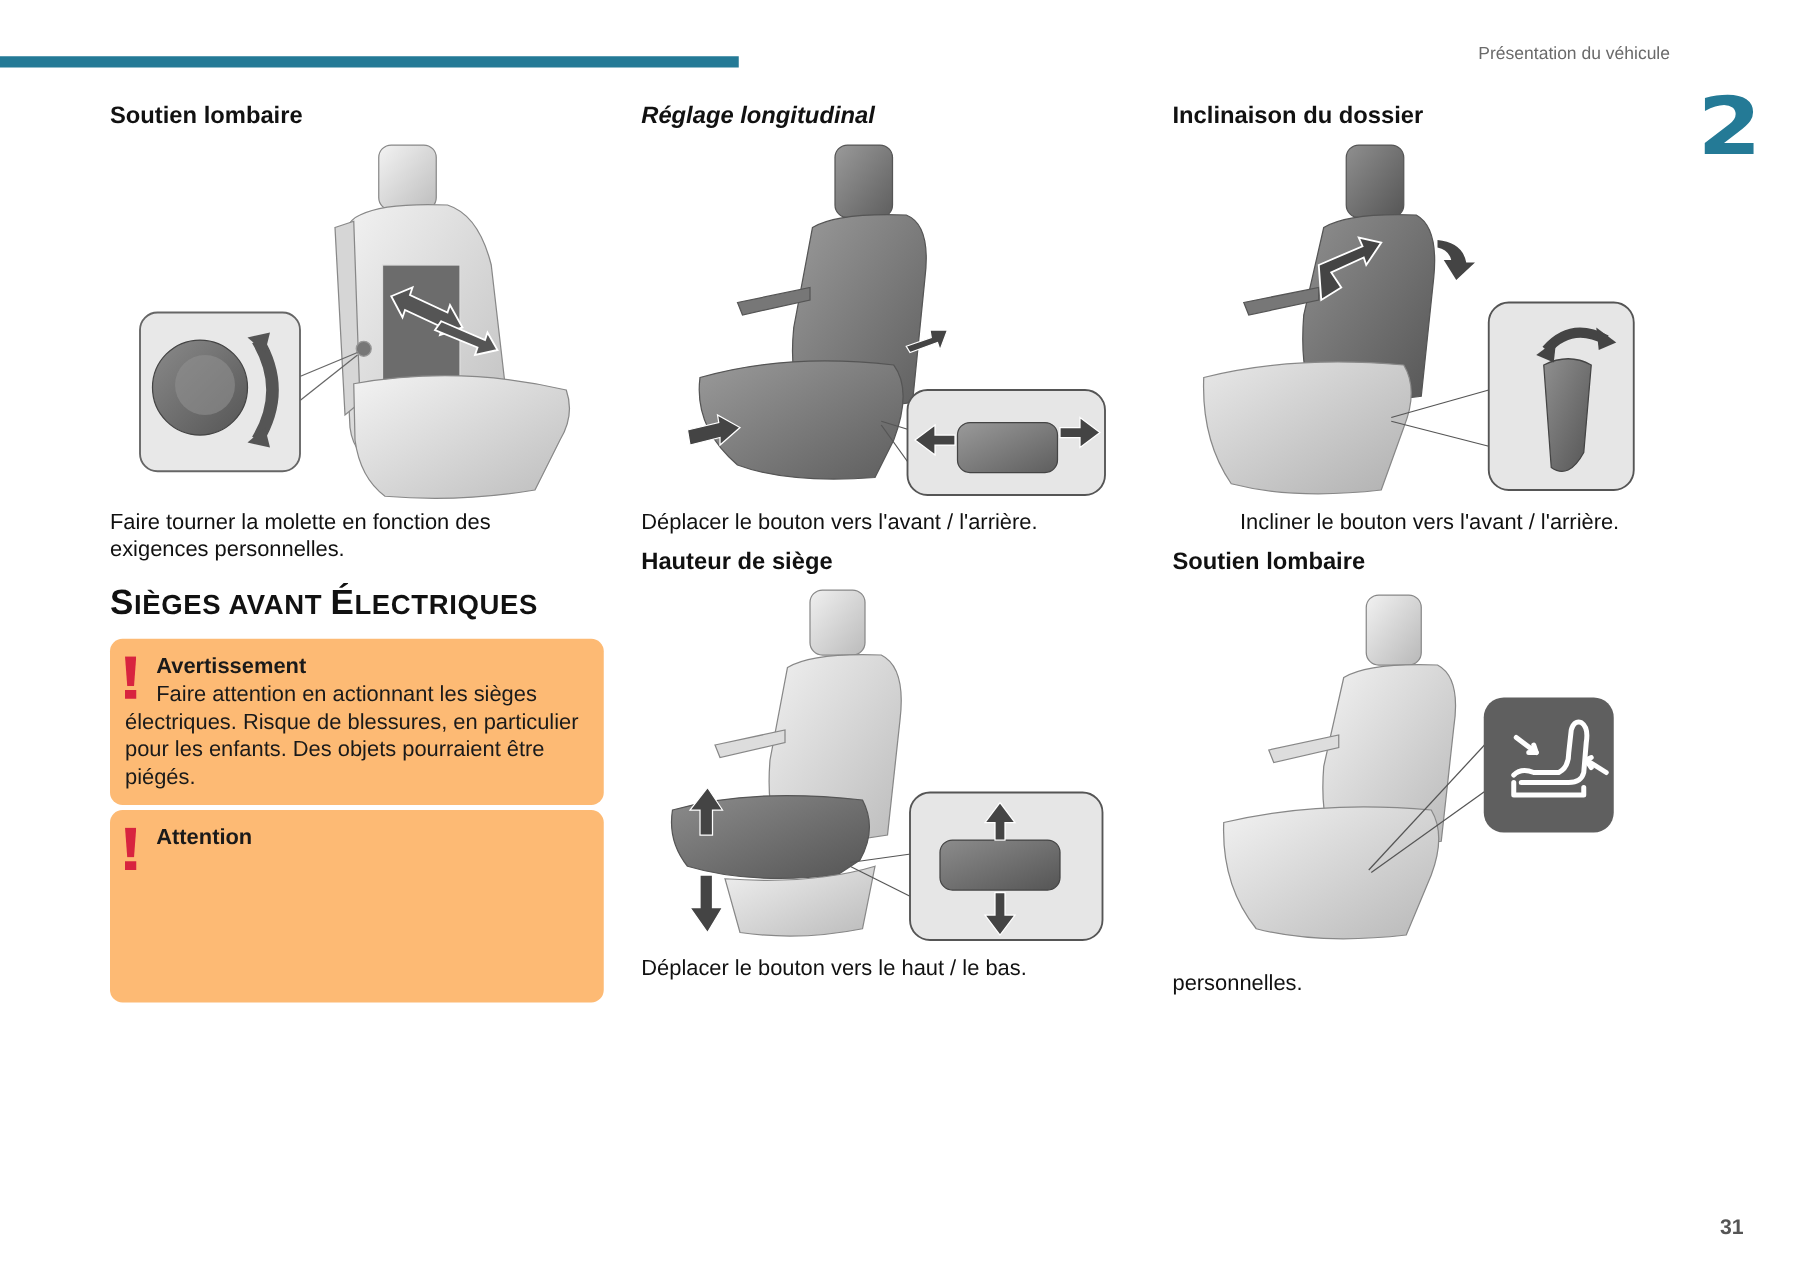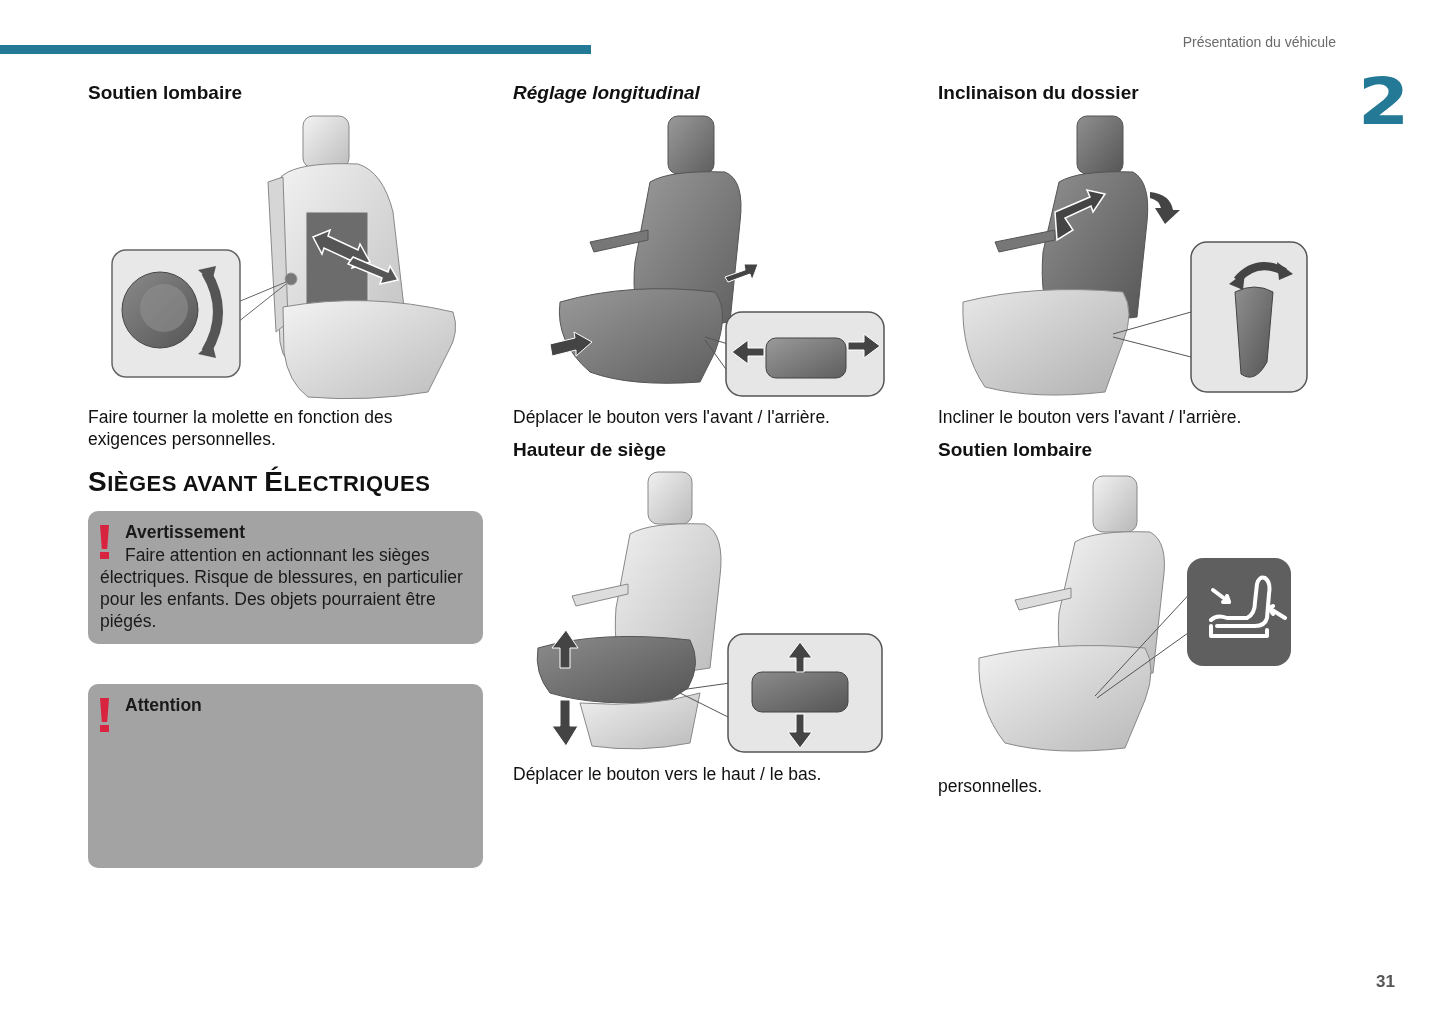--- a/index.html
+++ b/index.html
@@ -8,21 +8,21 @@
   .topbar { position:absolute; left:0; top:45px; width:591px; height:9px; background:#247a96; }
   .header-title { position:absolute; right:109px; top:34px; font-size:14px; color:#6a6a6a; }
   .chapter-num { position:absolute; left:1358px; top:70px; font-size:64px; font-weight:bold;
                  color:#247a96; font-family:"DejaVu Sans", sans-serif; line-height:1; letter-spacing:-2px; transform:scaleX(1.15); transform-origin:left; }
   .page-num { position:absolute; left:1376px; top:972px; font-size:17px; font-weight:bold; color:#555; }
   .h3 { position:absolute; font-size:19px; font-weight:bold; color:#111; }
   .body-text { position:absolute; font-size:17.5px; line-height:22px; color:#111; }
   .h2 { position:absolute; left:88px; top:466px; font-size:28px; font-weight:bold; color:#111;
         font-family:"Liberation Sans", sans-serif; letter-spacing:0.5px; }
   .h2 .sc { font-size:22px; }
-  .alert { position:absolute; left:88px; width:395px; background:#a3a3a3; border-radius:10px; box-sizing:border-box; }
+  .alert { position:absolute; left:88px; width:395px; background:#fdba74; border-radius:10px; box-sizing:border-box; }
   .alert .bang { position:absolute; left:12px; top:14px; width:9px; height:34px; }
   .alert .bang .stem { position:absolute; left:0; top:0; width:9px; height:24px; background:#d8243f;
                        clip-path:polygon(0 0,100% 0,80% 100%,20% 100%); }
   .alert .bang .dot { position:absolute; left:0; top:27px; width:9px; height:7px; background:#d8243f; }
   .alert .title { position:absolute; left:37px; top:11px; font-size:17.5px; font-weight:bold; }
   .alert .txt { position:absolute; left:12px; top:33px; width:375px; font-size:17.5px; line-height:22px; text-indent:25px; }
   .fig { position:absolute; }
   svg { display:block; }
   .inline-icon { display:inline-block; width:26px; height:26px; vertical-align:-4px; margin:0 2px; }
 </style>
@@ -80,21 +80,21 @@
 
 <div class="alert" style="top:511px; height:133px;">
   <div class="bang">
       <div class="stem"></div>
       <div class="dot"></div>
     </div>
   <div class="title">Avertissement</div>
   <div class="txt">Faire attention en actionnant les sièges électriques. Risque de blessures, en particulier pour les enfants. Des objets pourraient être piégés.</div>
 </div>
 
-<div class="alert" style="top:684px; height:184px;">
+<div class="alert" style="top:648px; height:154px;">
   <div class="bang">
       <div class="stem"></div>
       <div class="dot"></div>
     </div>
   <div class="title">Attention</div>
 </div>
 
 <div class="h3" style="left:513px; top:82px;font-style:italic;">Réglage longitudinal</div>
 
 <div class="fig" style="left:530px; top:112px;">
@@ -177,21 +177,21 @@
     <line x1="158" y1="222" x2="236" y2="200" stroke="#555"></line>
     <line x1="158" y1="225" x2="236" y2="245" stroke="#555"></line>
     <rect x="236" y="130" width="116" height="150" rx="16" fill="#e6e6e6" stroke="#555" stroke-width="1.5"></rect>
     <path d="M280 180 Q300 170 318 180 L312 250 Q300 272 286 262 Z" fill="url(#gm3)" stroke="#444"></path>
     <path d="M282 168 Q302 145 330 160" fill="none" stroke="#444" stroke-width="8"></path>
     <path d="M274 172 L290 160 L288 178Z" fill="#444"></path>
     <path d="M338 162 L322 150 L324 168Z" fill="#444"></path>
   </svg>
 </div>
 
-<div class="body-text" style="left:938px; top:406px;">Incliner le bouton vers l'avant / l'arrière.</div>
+<div class="body-text" style="left:992px; top:406px;">Incliner le bouton vers l'avant / l'arrière.</div>
 
 <div class="h3" style="left:938px; top:439px;">Soutien lombaire</div>
 
 <div class="fig" style="left:955px; top:468px;">
   <svg width="350" height="290" viewBox="0 0 350 290">
     <defs>
       <linearGradient id="gl4" x1="0" y1="0" x2="1" y2="1">
         <stop offset="0" stop-color="#f2f2f2"></stop>
           <stop offset="1" stop-color="#b8b8b8"></stop>
       </linearGradient>

